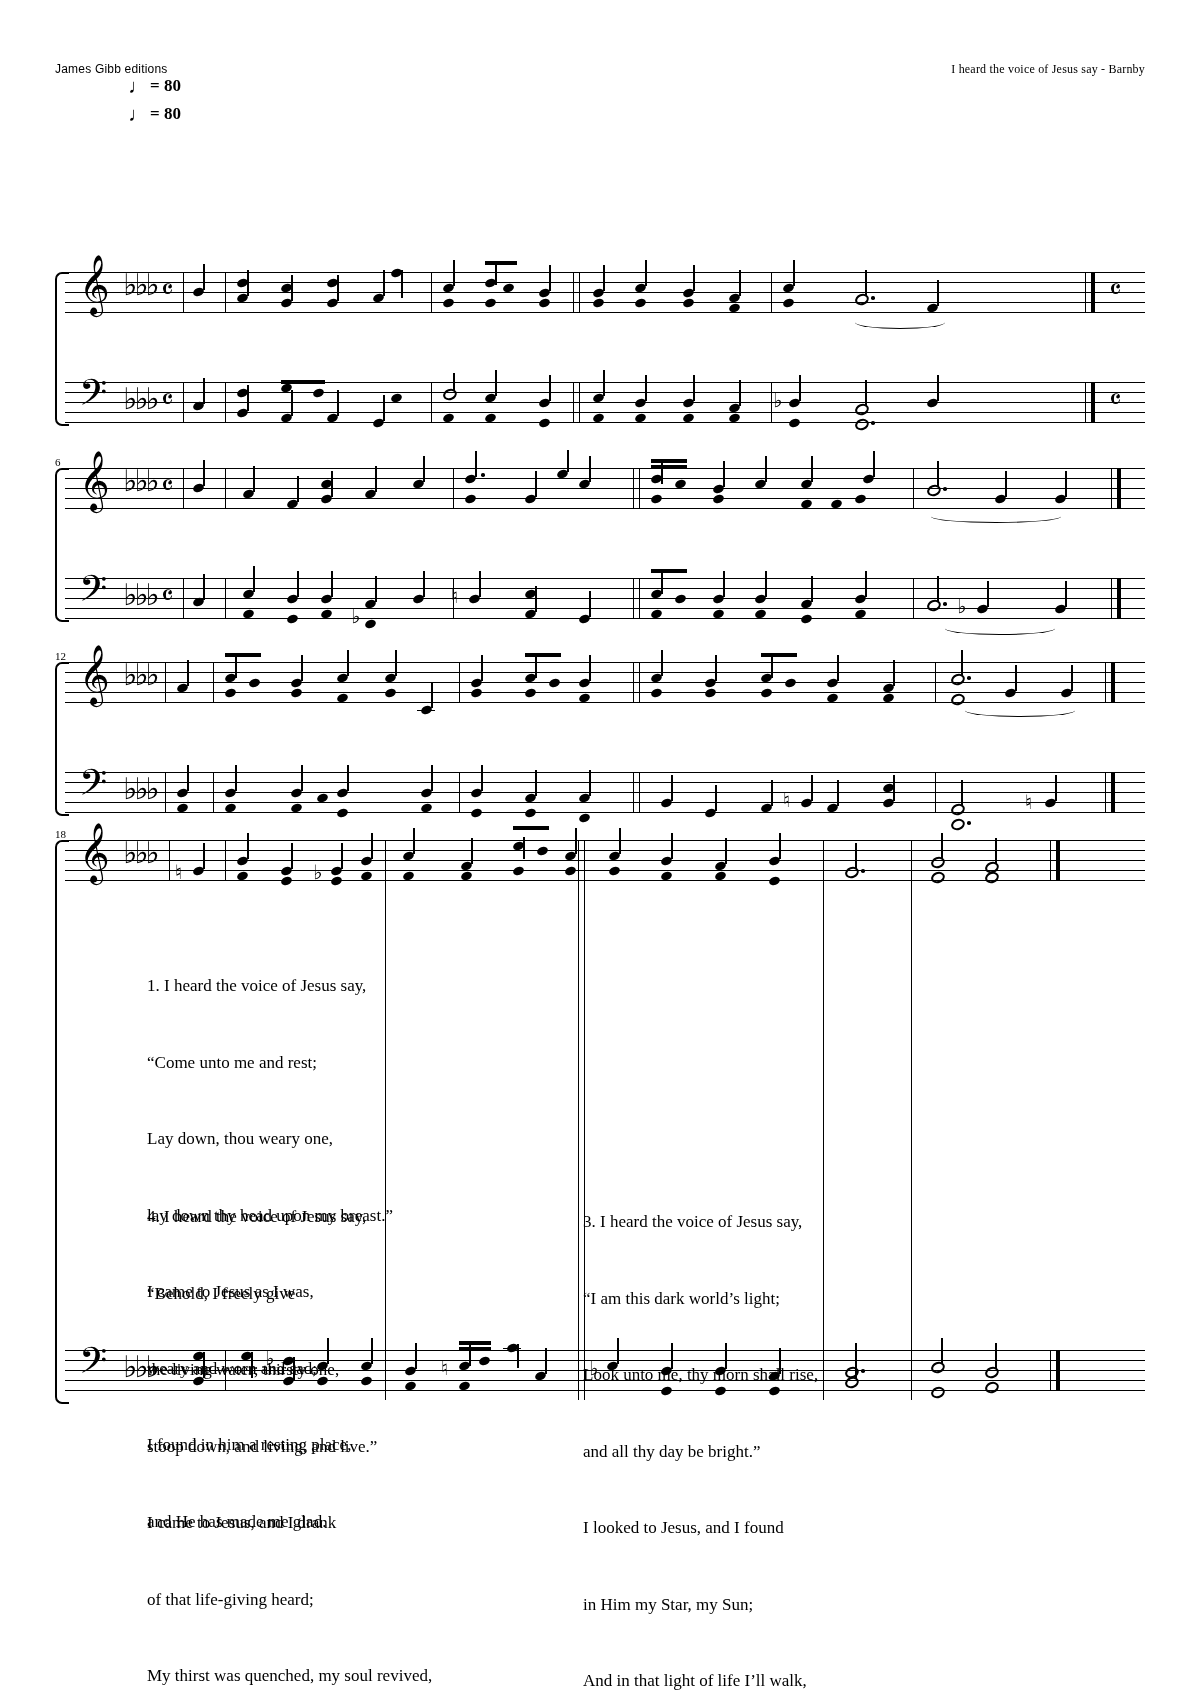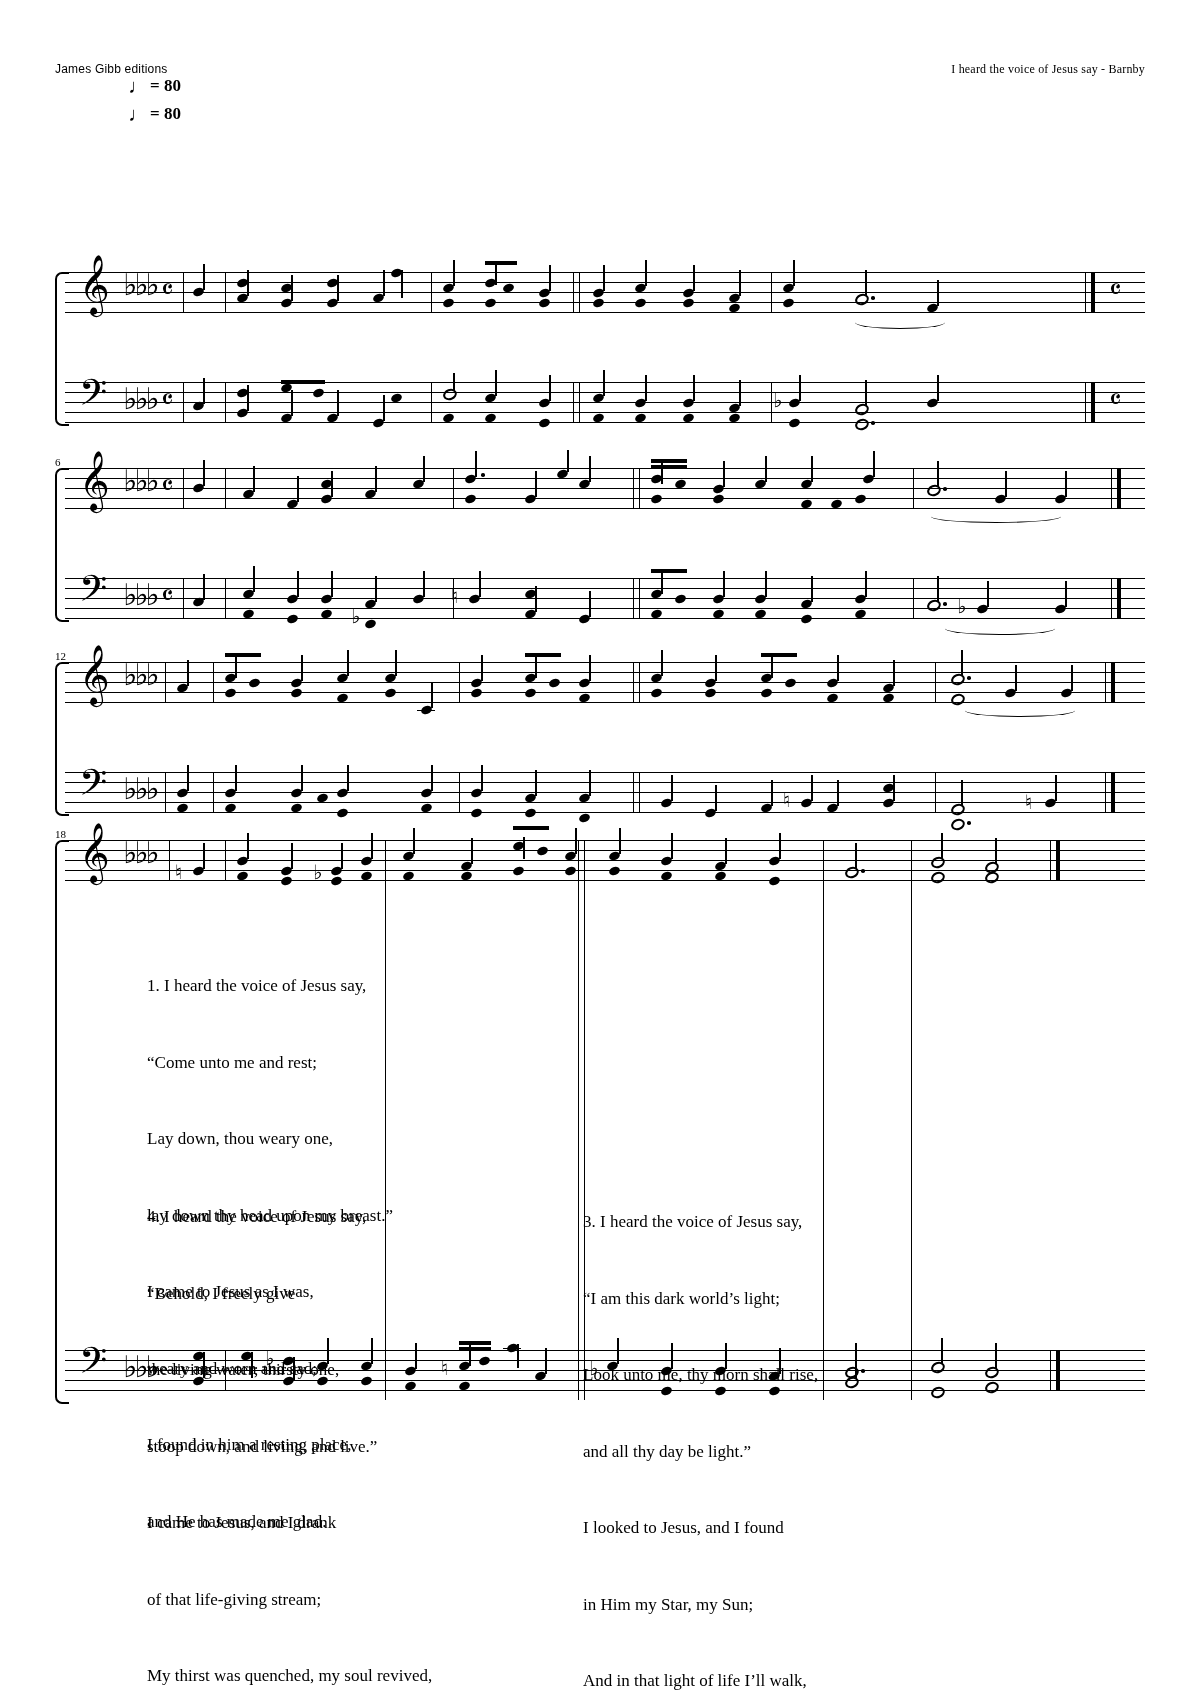--- a/index.html
+++ b/index.html
@@ -734,30 +734,30 @@
       <div>I found in him a resting place,</div>
       <div>and He has made me glad.</div>
     </div>
 
     <div class="lyric-block" style="left:92px; top:313px;">
       <div>4. I heard the voice of Jesus say,</div>
       <div>“Behold, I freely give</div>
       <div>the living water; thirsty one,</div>
       <div>stoop down, and living, and live.”</div>
       <div>I came to Jesus, and I drank</div>
-      <div>of that life-giving stream;</div>
+      <div>of that life-giving heard;</div>
       <div>My thirst was quenched, my soul revived,</div>
       
     </div>
 
     <div class="lyric-block" style="left:528px; top:318px;">
       <div>3. I heard the voice of Jesus say,</div>
       <div>“I am this dark world’s light;</div>
       <div>Look unto me, thy morn shall rise,</div>
-      <div>and all thy day be light.”</div>
+      <div>and all thy day be bright.”</div>
       <div>I looked to Jesus, and I found</div>
       <div>in Him my Star, my Sun;</div>
       <div>And in that light of life I’ll walk,</div>
       
     </div>
 
     <div class="staff" style="top:510px;">
       <div class="ln"></div>
         <div class="ln"></div>
         <div class="ln"></div>

